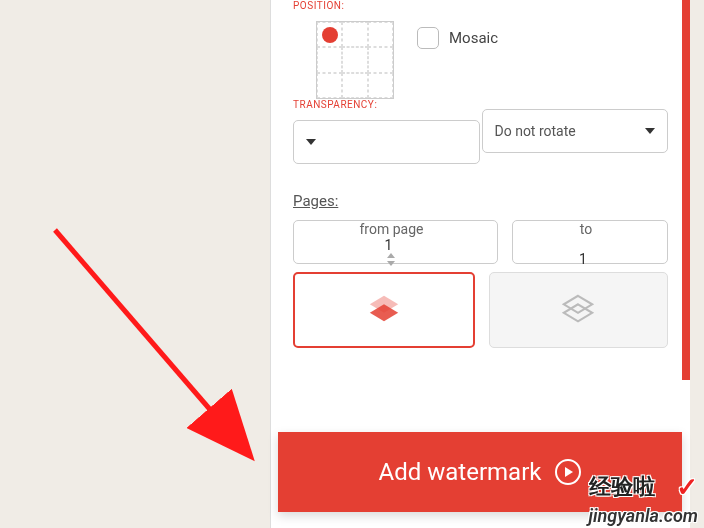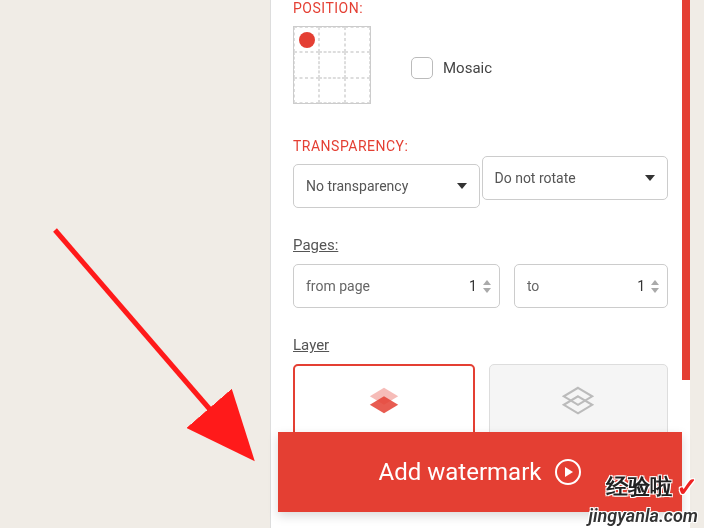--- a/index.html
+++ b/index.html
@@ -24,30 +24,31 @@
   .scrollbar {
     position: absolute;
     right: 0;
     top: 0;
     width: 8px;
     height: 380px;
     background: #e43f33;
   }
   .section-label {
     color: #e43f33;
-    font-size: 14px;
+    font-size: 10px;
     letter-spacing: 0.5px;
     margin-top: 14px;
     margin-bottom: 10px;
   }
   .section-label.cut { margin-top: 0; }
   .pos-row {
     display: flex;
-    align-items: center;
-    gap: 40px;
+    align-items: flex-start;
+    gap: 23px;
+    margin-left: 23px;
   }
   .pos-grid {
     width: 78px;
     height: 78px;
     border: 1px solid #ccc;
     display: grid;
     grid-template-columns: repeat(3, 1fr);
     grid-template-rows: repeat(3, 1fr);
   }
   .pos-cell {
@@ -78,22 +79,20 @@
     border-radius: 5px;
     background: #fff;
   }
   .mosaic-label {
     color: #444;
     font-size: 15px;
   }
   .two-col {
     display: flex;
     gap: 2px;
-    margin-top: 34px;
-    align-items: center;
   }
   .col { flex: 1; }
   .select {
     border: 1px solid #ccc;
     border-radius: 5px;
     height: 44px;
     display: flex;
     align-items: center;
     justify-content: space-between;
     padding: 0 12px;
@@ -117,26 +116,27 @@
   .pages-row {
     display: flex;
     gap: 14px;
   }
   .pages-box {
     border: 1px solid #ccc;
     border-radius: 5px;
     height: 44px;
     display: flex;
     align-items: center;
-    padding: 0 8px 0 12px;
+    padding: 0 20px 0 12px;
     font-size: 14px;
     color: #666;
+    flex-direction: column;
   }
   .pages-box.from { flex: 1.4; }
-  .pages-box.to { flex: 1; }
+  .pages-box.to { flex: 1; gap: 14px; }
   .pages-label { flex: 1; }
   .pages-num {
     color: #333;
     padding-right: 6px;
   }
   .stepper {
     display: flex;
     flex-direction: column;
     gap: 3px;
   }
@@ -218,21 +218,21 @@
     text-shadow: 1px 1px 0 #fff, -1px -1px 0 #fff, 1px -1px 0 #fff, -1px 1px 0 #fff;
     display: flex;
     align-items: flex-end;
     gap: 3px;
     flex-direction: column;
   }
   .watermark-cn {
     font-size: 22px;
     display: flex;
     align-items: center;
-    gap: 4px;
+    gap: 21px;
   }
   .watermark-check {
     color: #e22;
     font-size: 26px;
   }
   .watermark-en {
     font-size: 18px;
     font-style: italic;
     color: #333;
   }
@@ -258,21 +258,20 @@
     <div class="mosaic-wrap">
       <div class="checkbox"></div>
       <span class="mosaic-label">Mosaic</span>
     </div>
   </div>
 
   <div class="two-col">
     <div class="col">
       <div class="section-label" style="margin-top:0">TRANSPARENCY:</div>
       <div class="select">
-        <span>No transparency</span>
         <span class="chevron"></span>
       </div>
     </div>
     <div class="col">
       <div class="select">
         <span>Do not rotate</span>
         <span class="chevron"></span>
       </div>
     </div>
   </div>
@@ -290,21 +289,20 @@
     <div class="pages-box to">
       <span class="pages-label">to</span>
       <span class="pages-num">1</span>
       <div class="stepper">
         <div class="step-up"></div>
         <div class="step-down"></div>
       </div>
     </div>
   </div>
 
-  <div class="plain-label">Layer</div>
   <div class="layer-row">
     <div class="layer-card active">
       <svg width="34" height="34" viewBox="0 0 24 24">
         <path d="M12 2 L22 8 L12 14 L2 8 Z" fill="#e43f33" opacity="0.35"></path>
         <path d="M12 8 L22 14 L12 20 L2 14 Z" fill="#e43f33" opacity="0.85"></path>
       </svg>
     </div>
     <div class="layer-card inactive">
       <svg width="34" height="34" viewBox="0 0 24 24">
         <path d="M12 2 L22 8 L12 14 L2 8 Z" fill="none" stroke="#bbb" stroke-width="1.5"></path>

